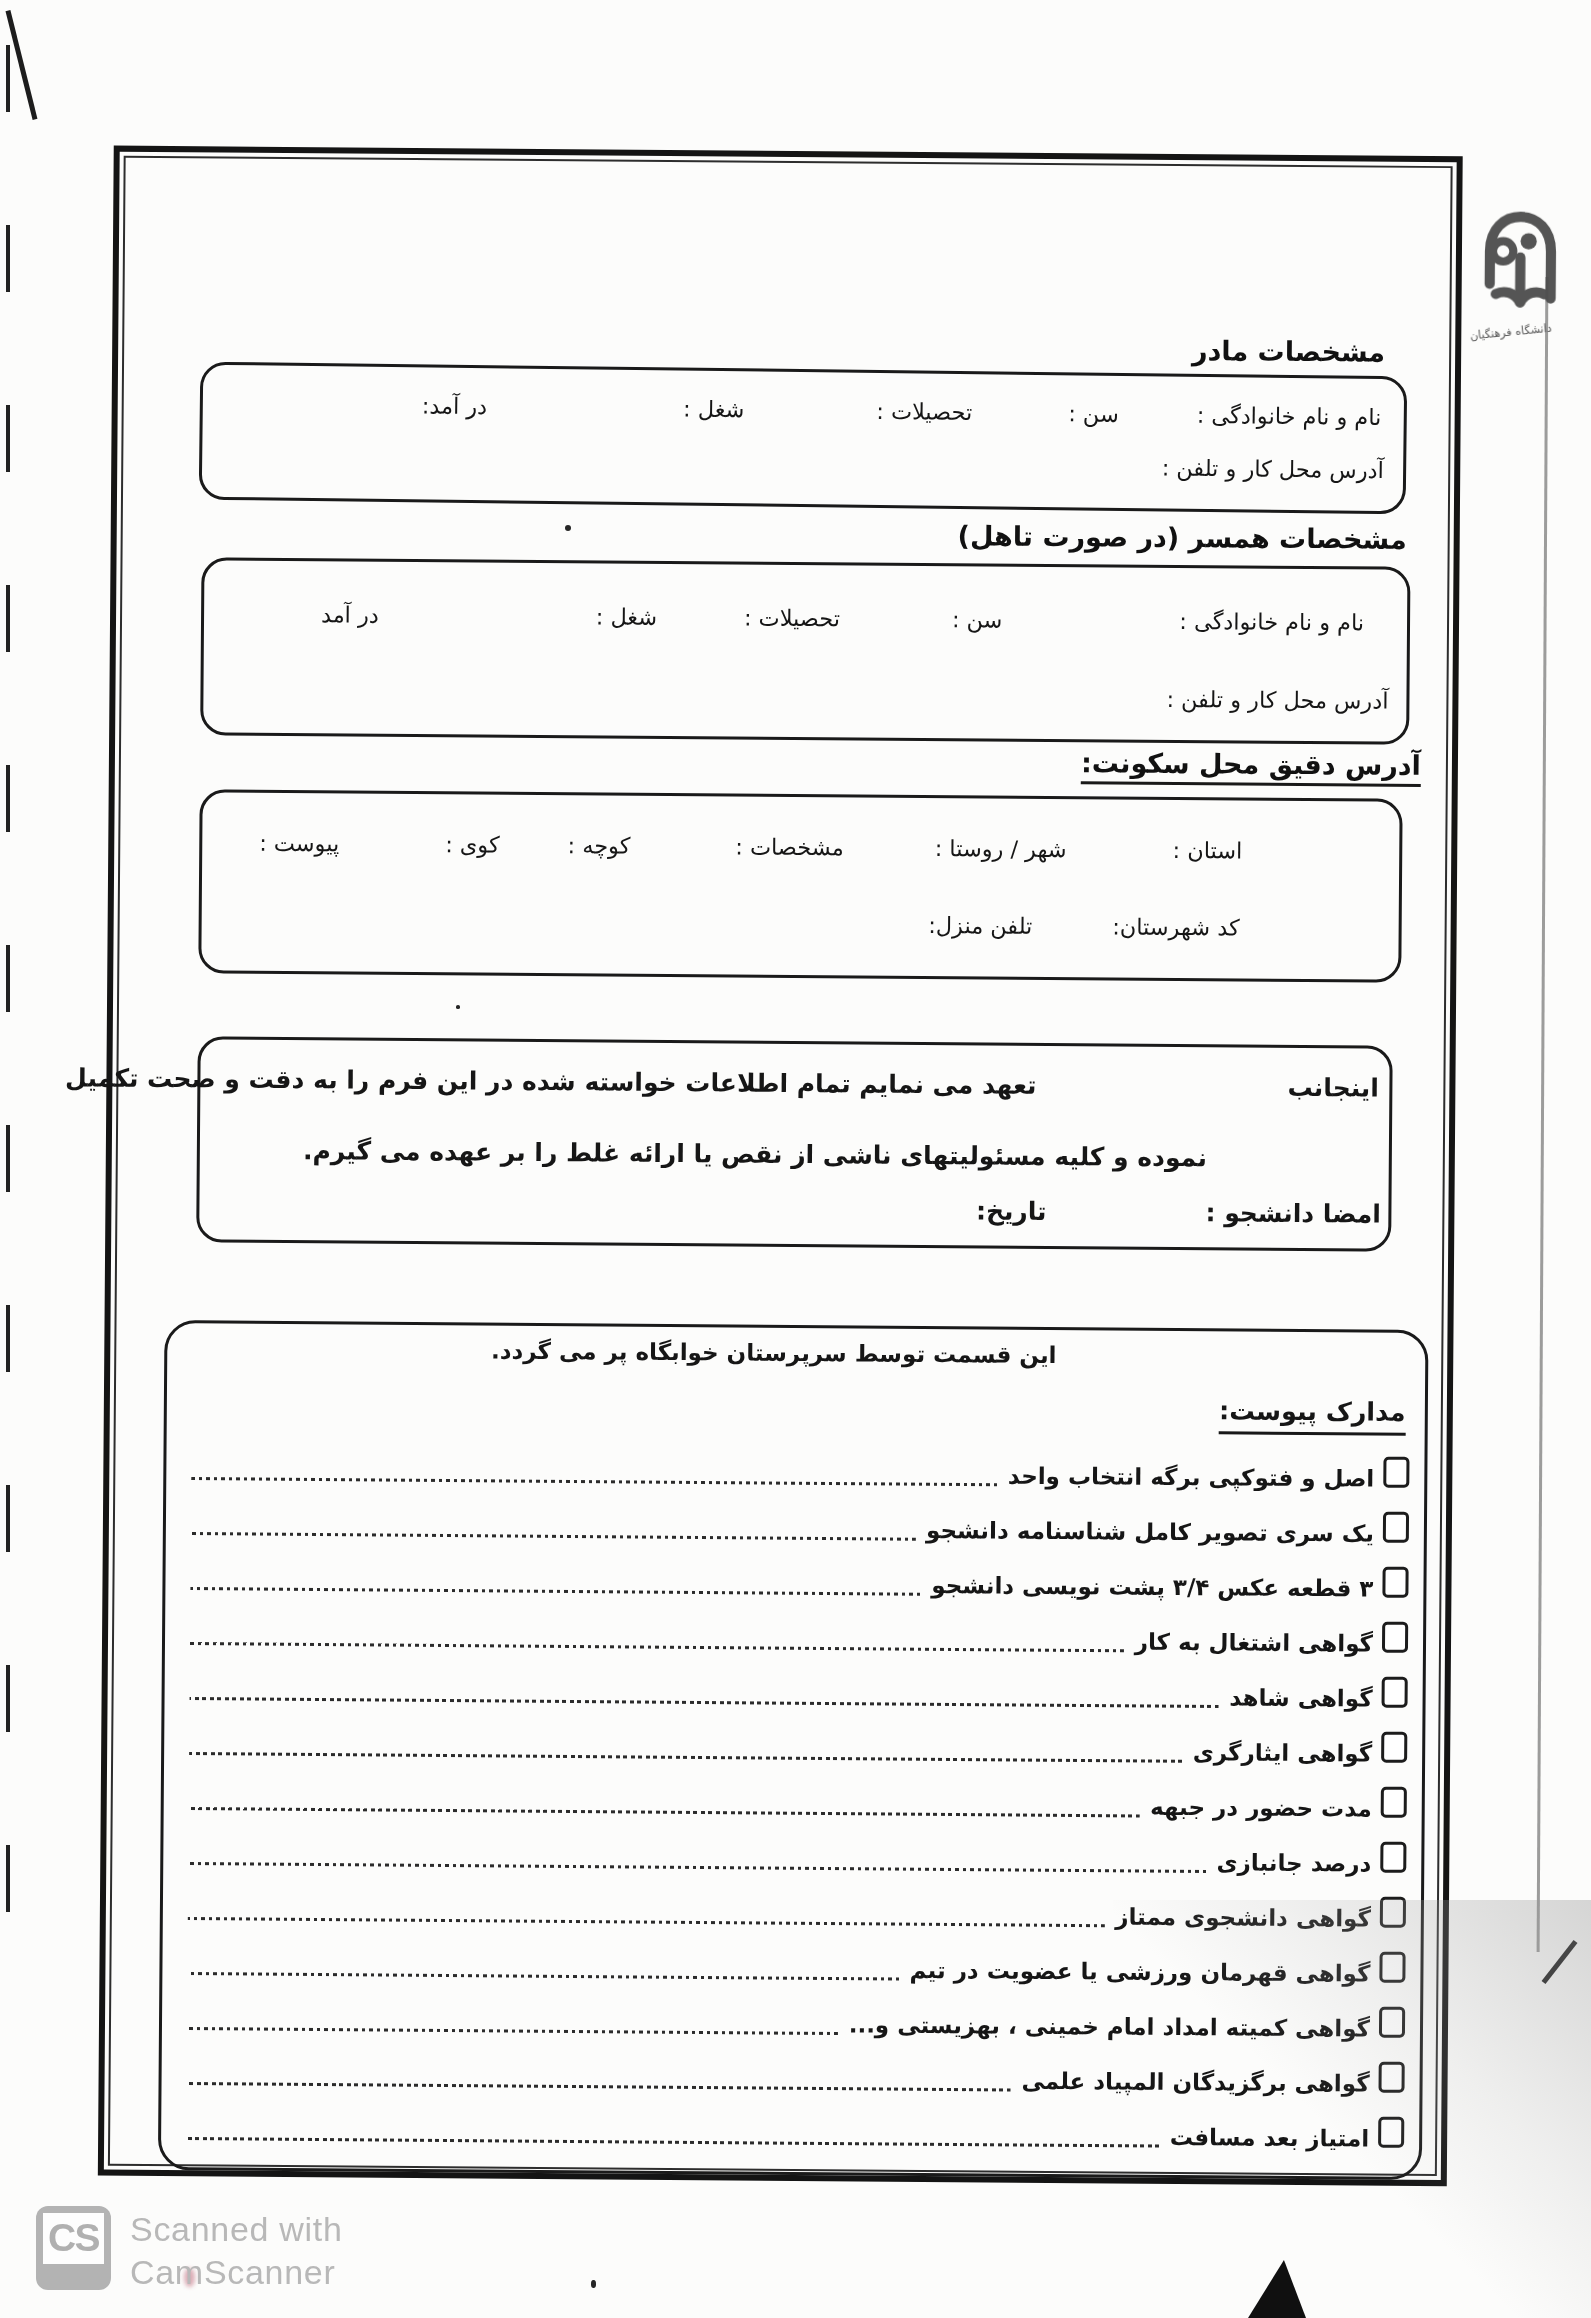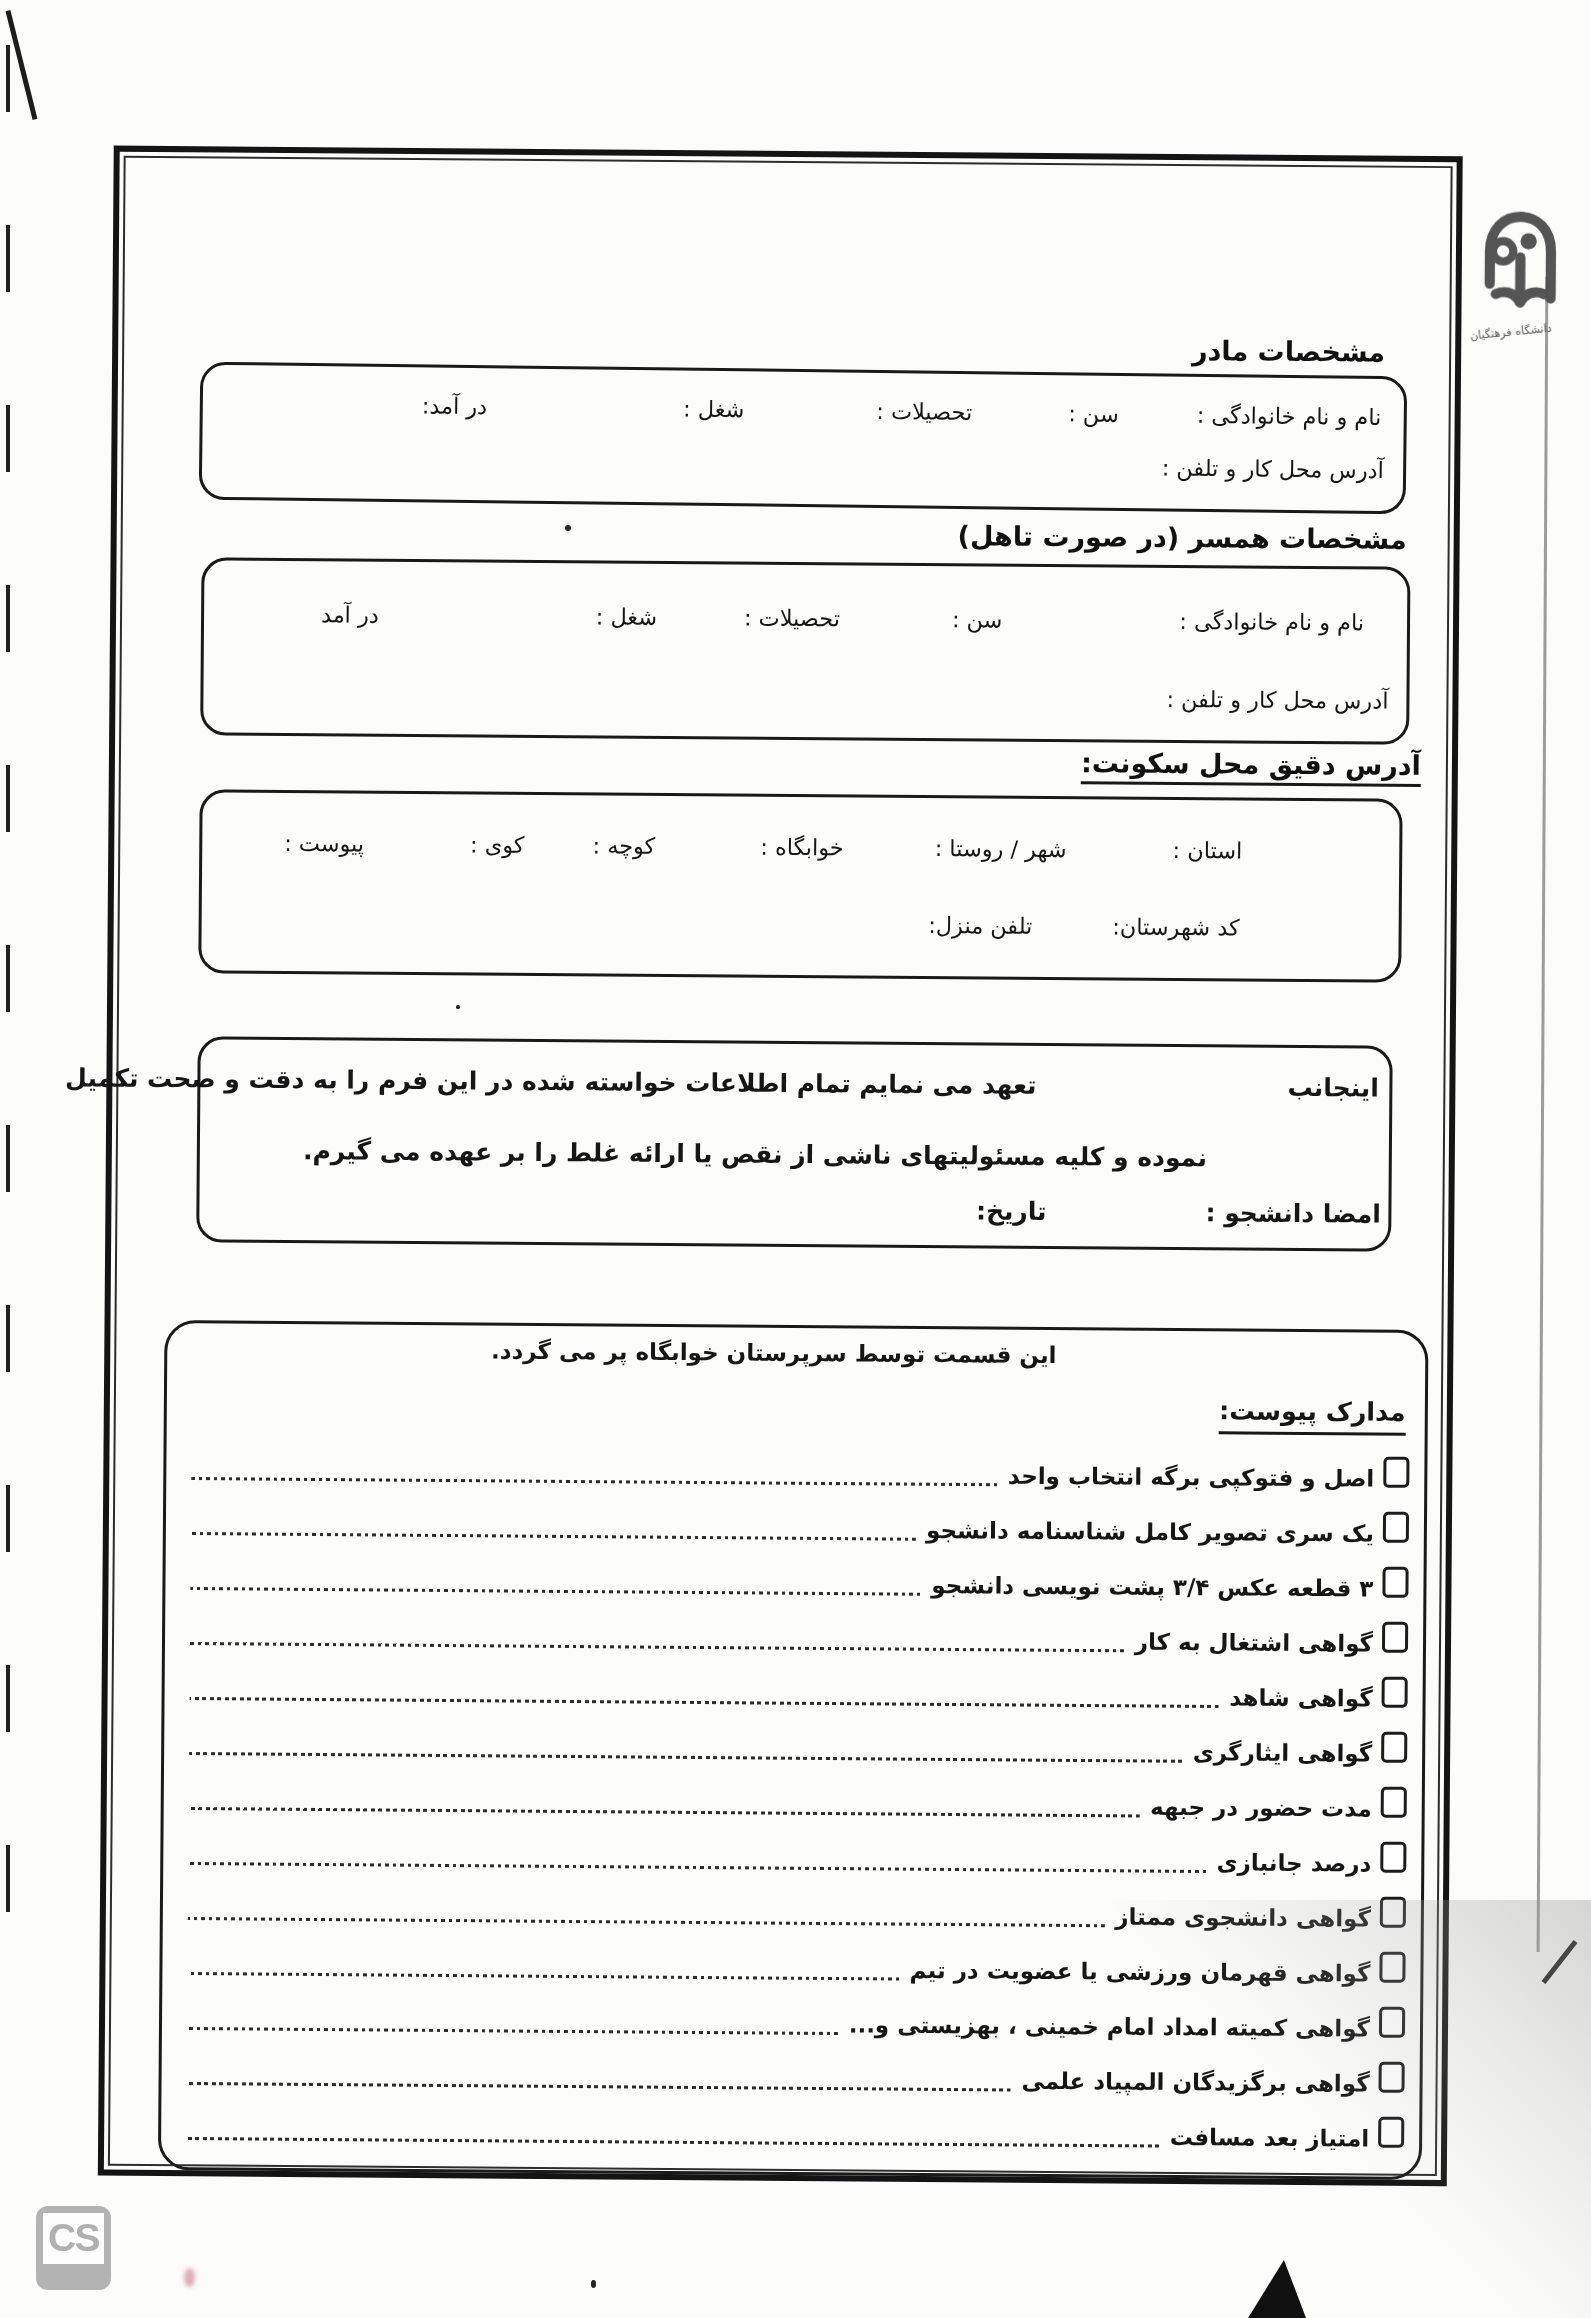--- a/index.html
+++ b/index.html
@@ -109,21 +109,21 @@
       <div class="frow" style="top:118px;right:18px;">
         <span>آدرس محل کار و تلفن :</span>
       </div>
     </div>
 
     <div class="sec-title underlined" style="top:745px;right:172px;">آدرس دقیق محل سکونت:</div>
     <div class="fbox" style="left:199px;top:794px;width:1197px;height:178px;">
       <div class="frow" style="top:37px;right:157px;">
         <span style="margin-left:106px;">استان :</span>
         <span style="margin-left:91px;">شهر / روستا :</span>
-        <span style="margin-left:105px;">خوابگاه :</span>
+        <span style="margin-left:105px;">مشخصات :</span>
         <span style="margin-left:68px;">کوچه :</span>
         <span style="margin-left:106px;">کوی :</span>
         <span>پیوست :</span>
       </div>
       <div class="frow" style="top:114px;right:159px;">
         <span style="margin-left:80px;">کد شهرستان:</span>
         <span>تلفن منزل:</span>
       </div>
     </div>
 
@@ -222,15 +222,19 @@
   <div class="speck" style="left:591px;top:2280px;width:4.5px;height:7.5px;"></div>
   <div class="corner-shade"></div>
   <div class="wedge"></div>
   <div class="pink-smudge"></div>
 
   <div class="cs-badge">
     <div class="face">
         <span>CS</span>
       </div>
   </div>
+  <div class="cs-text">
+    <div>Scanned  with</div>
+    <div>CamScanner</div>
+  </div>
 
 </div>
 
 
 </body></html>

